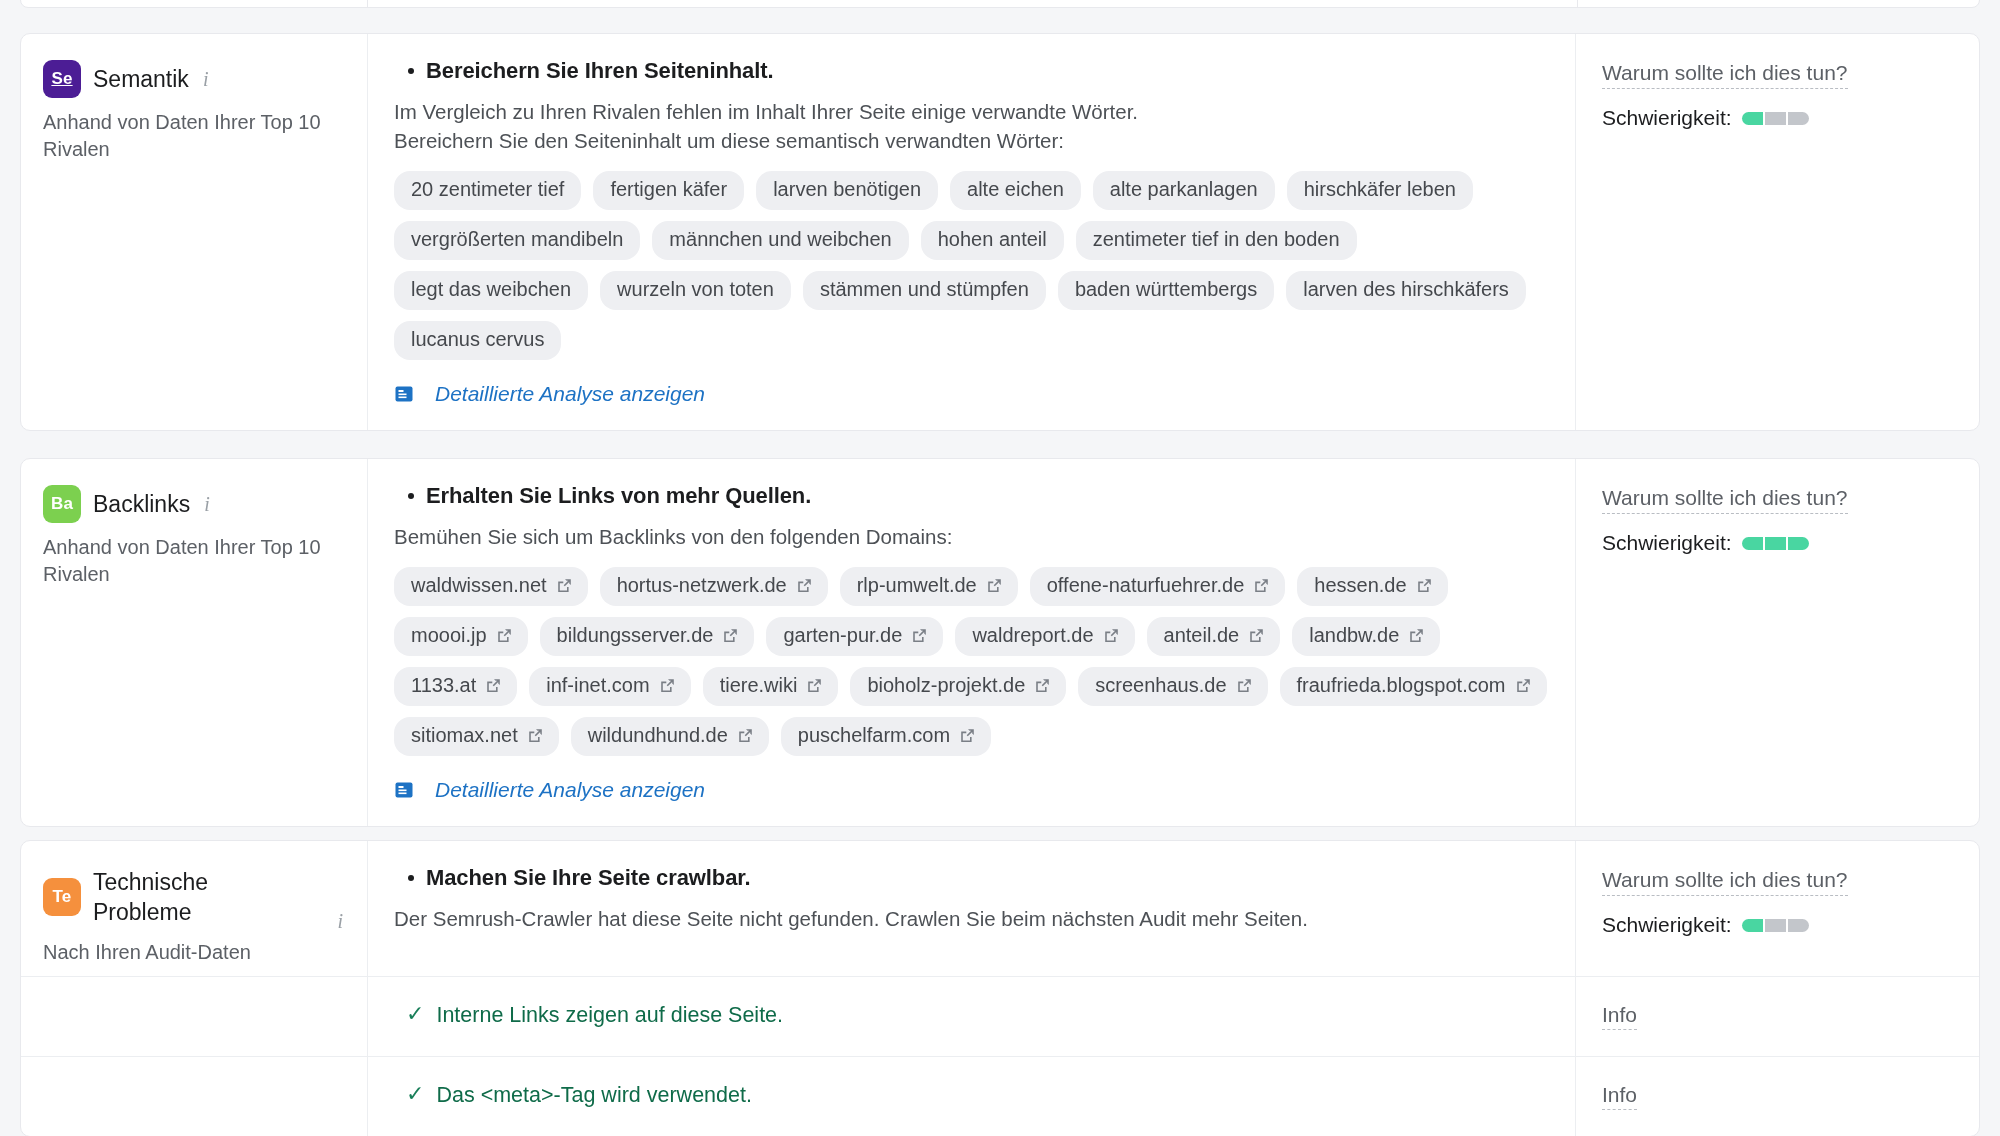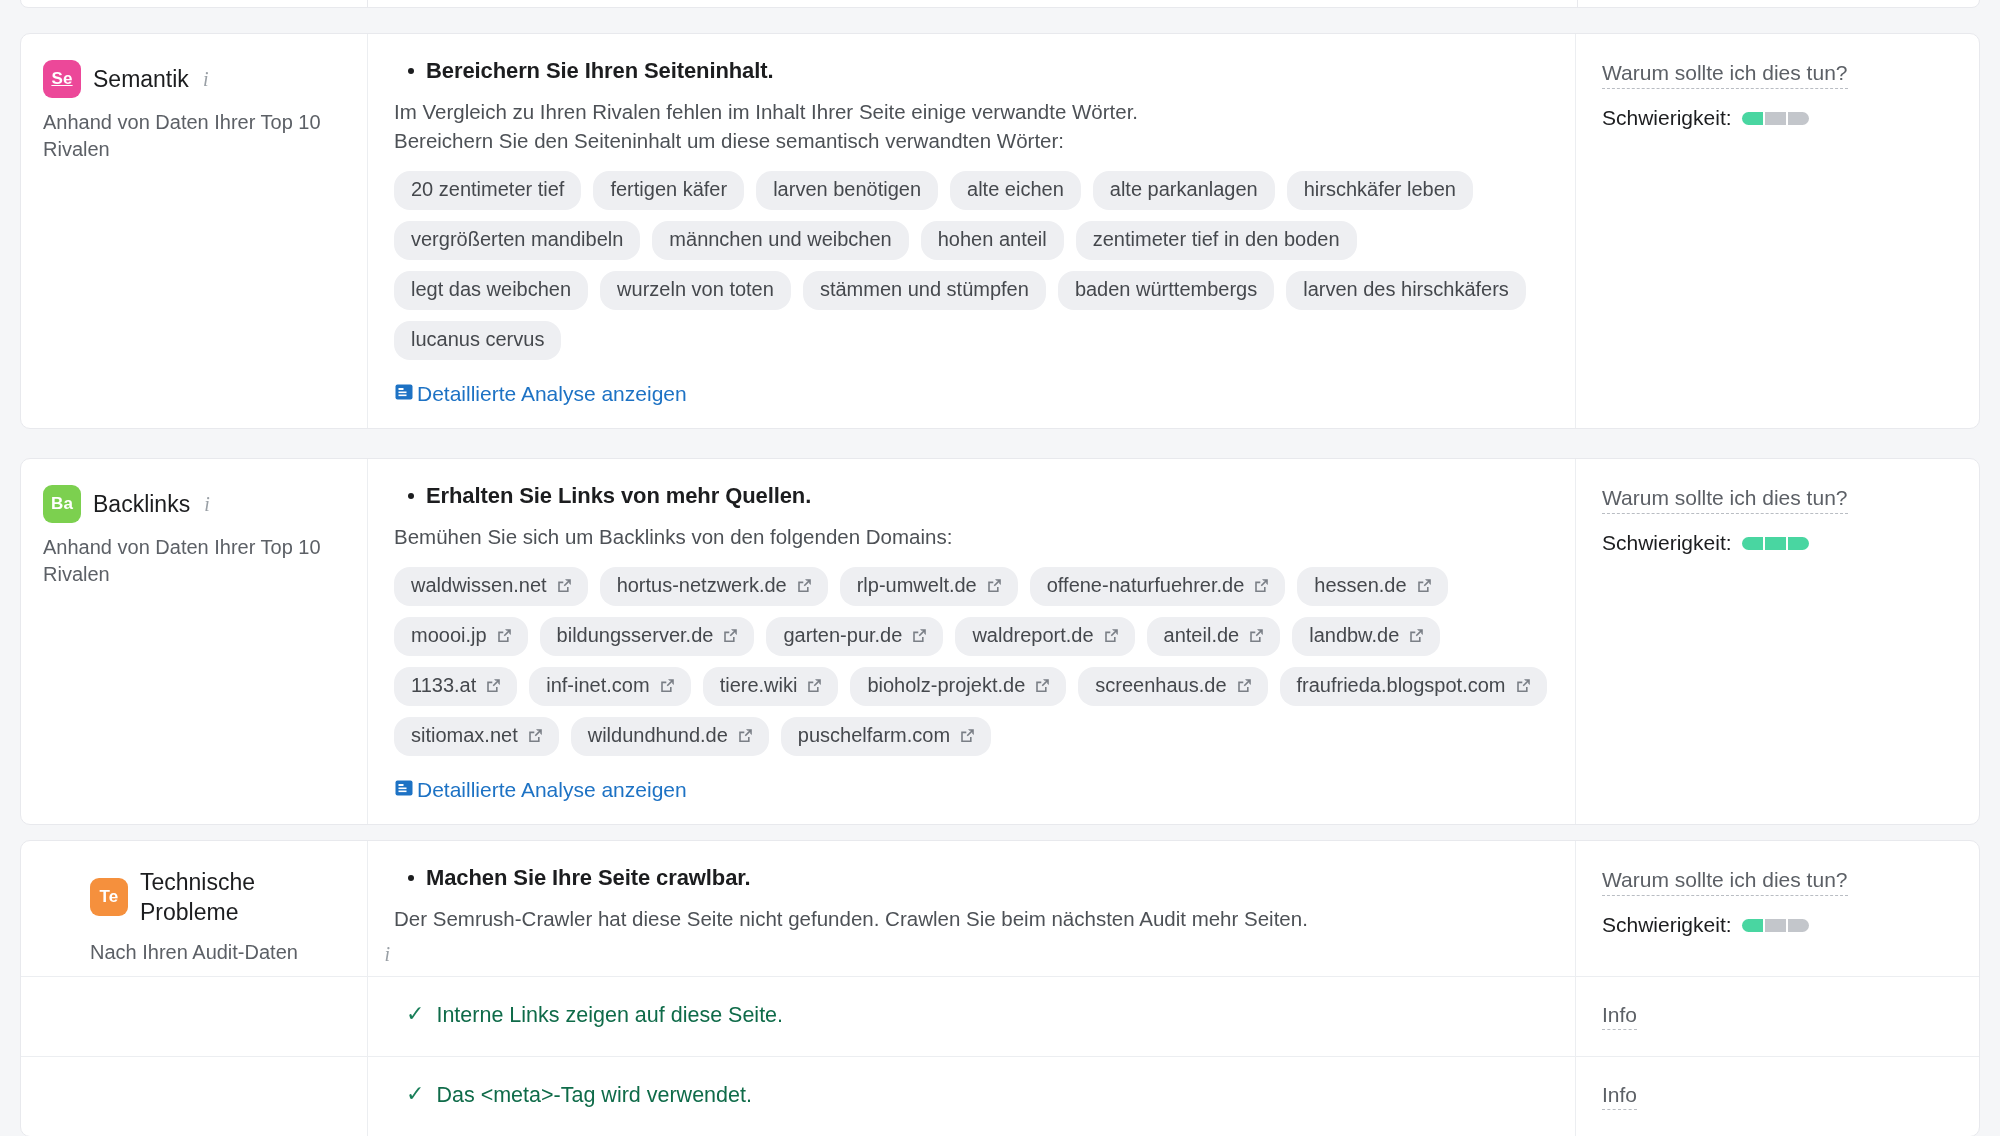--- a/index.html
+++ b/index.html
@@ -99,24 +99,23 @@
   }
   .cat-sub {
     margin-top: 11px;
     font-size: 20px;
     line-height: 1.34;
     color: #5c6066;
     max-width: 290px;
   }
   .head-wrap-spread {
     display: flex;
-    align-items: flex-end;
+    align-items: center;
     justify-content: space-between;
     width: 100%;
-    margin-left: 47px;
   }
   .head-wrap-spread .titleblock { max-width: 250px; }
   .head-wrap-spread .cat-title { white-space: normal; line-height: 1.32; }
   .info-i.floatright { margin-top: 10px; }
 
   
   .bullet-line {
     display: flex;
     align-items: baseline;
     gap: 12px;
@@ -163,25 +162,26 @@
     align-items: center;
     gap: 9px;
     cursor: pointer;
     padding-right: 15px;
   }
   .ext-ico { flex: 0 0 17px; display: block; }
 
   .analysis-link {
     margin-top: 22px;
     display: inline-flex;
-    align-items: flex-start;
-    gap: 3px;
+    align-items: center;
+    gap: 21px;
     color: #1d72c4;
     font-size: 21px;
     cursor: pointer;
+    font-style: italic;
   }
   .doc-ico { flex: 0 0 20px; display: block; }
 
   .check-line {
     display: flex;
     align-items: center;
     gap: 12px;
     margin-left: 12px;
   }
   .check-mark {
@@ -245,21 +245,21 @@
   <div class="sliver">
     <div class="vdiv" style="left:346px"></div>
     <div class="vdiv" style="left:1556px"></div>
   </div>
 
   <div class="card" id="card-semantik" style="top:33px;">
     <div class="card-row">
 
       <div class="col-left">
         <div class="cat-head">
-          <div class="cat-badge" id="badge-semantik" style="background: #ec4899; text-decoration: underline;">Se</div>
+          <div class="cat-badge" id="badge-semantik" style="background: #4c1d95; text-decoration: underline;">Se</div>
           <div class="cat-title">Semantik</div>
           <span class="info-i">i</span>
         </div>
         <div class="cat-sub">Anhand von Daten Ihrer Top 10 Rivalen</div>
       </div>
 
       <div class="col-mid">
         <div class="bullet-line">
           <span class="bullet-dot"></span>
           <span class="bullet-text">Bereichern Sie Ihren Seiteninhalt.</span>

